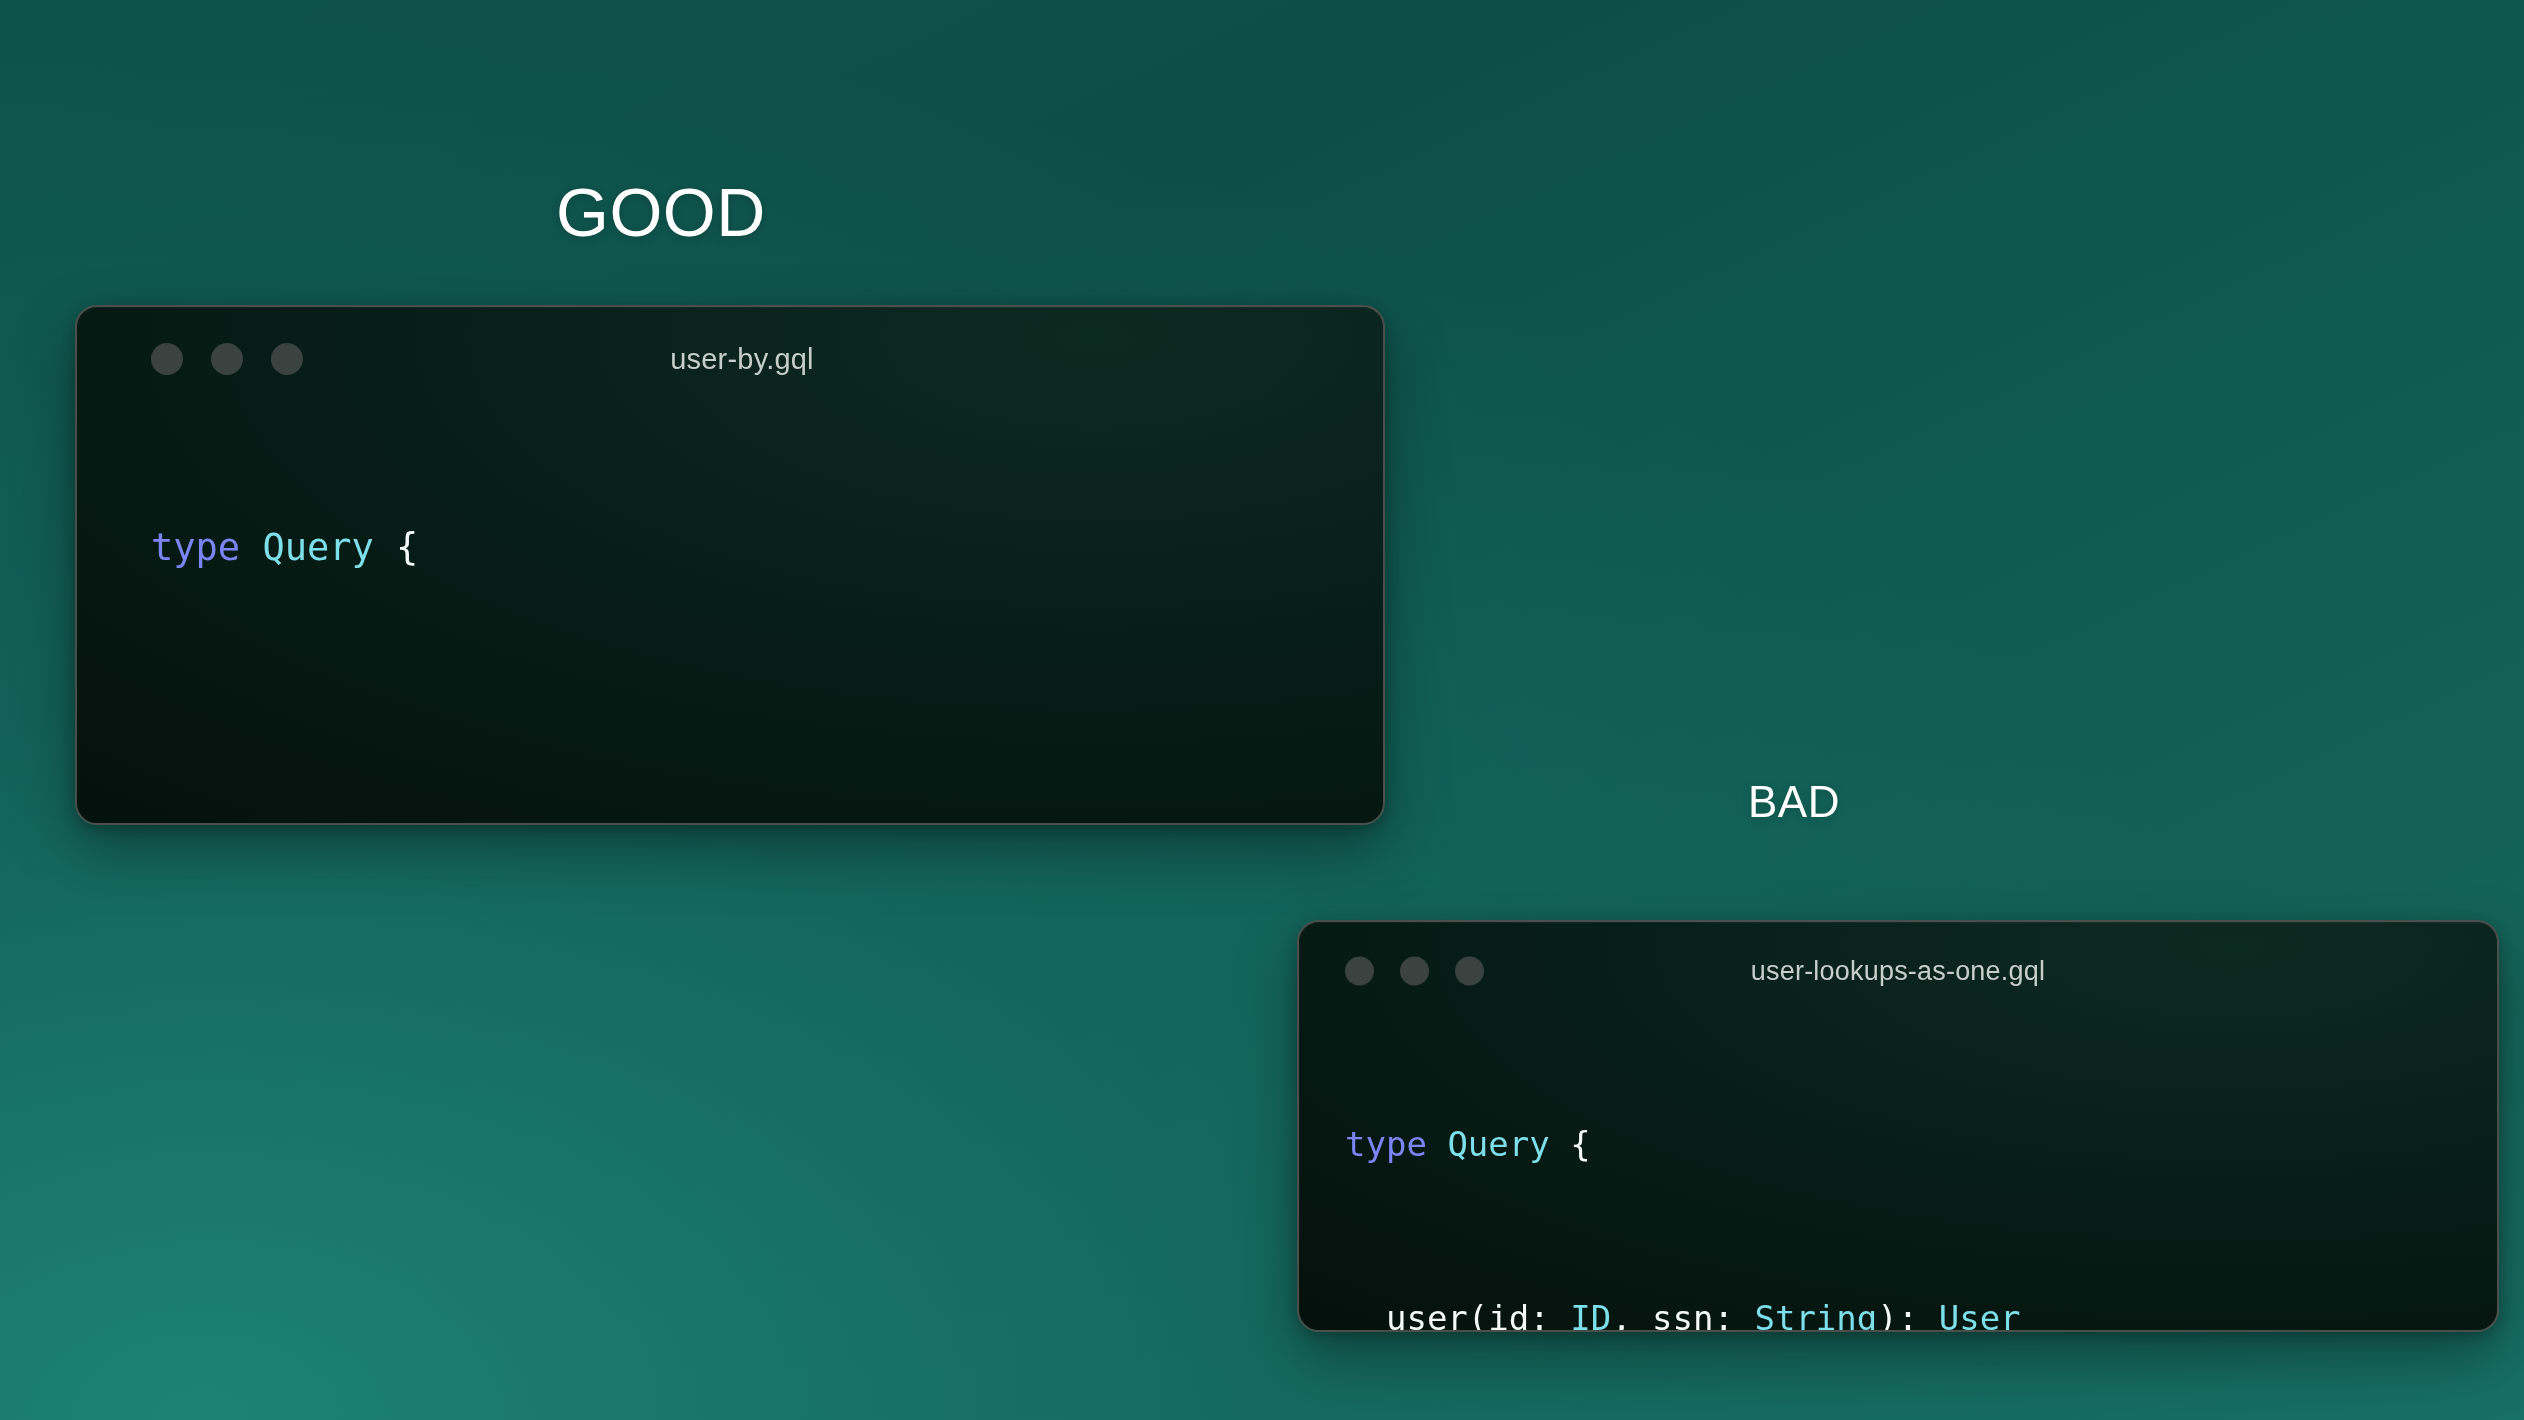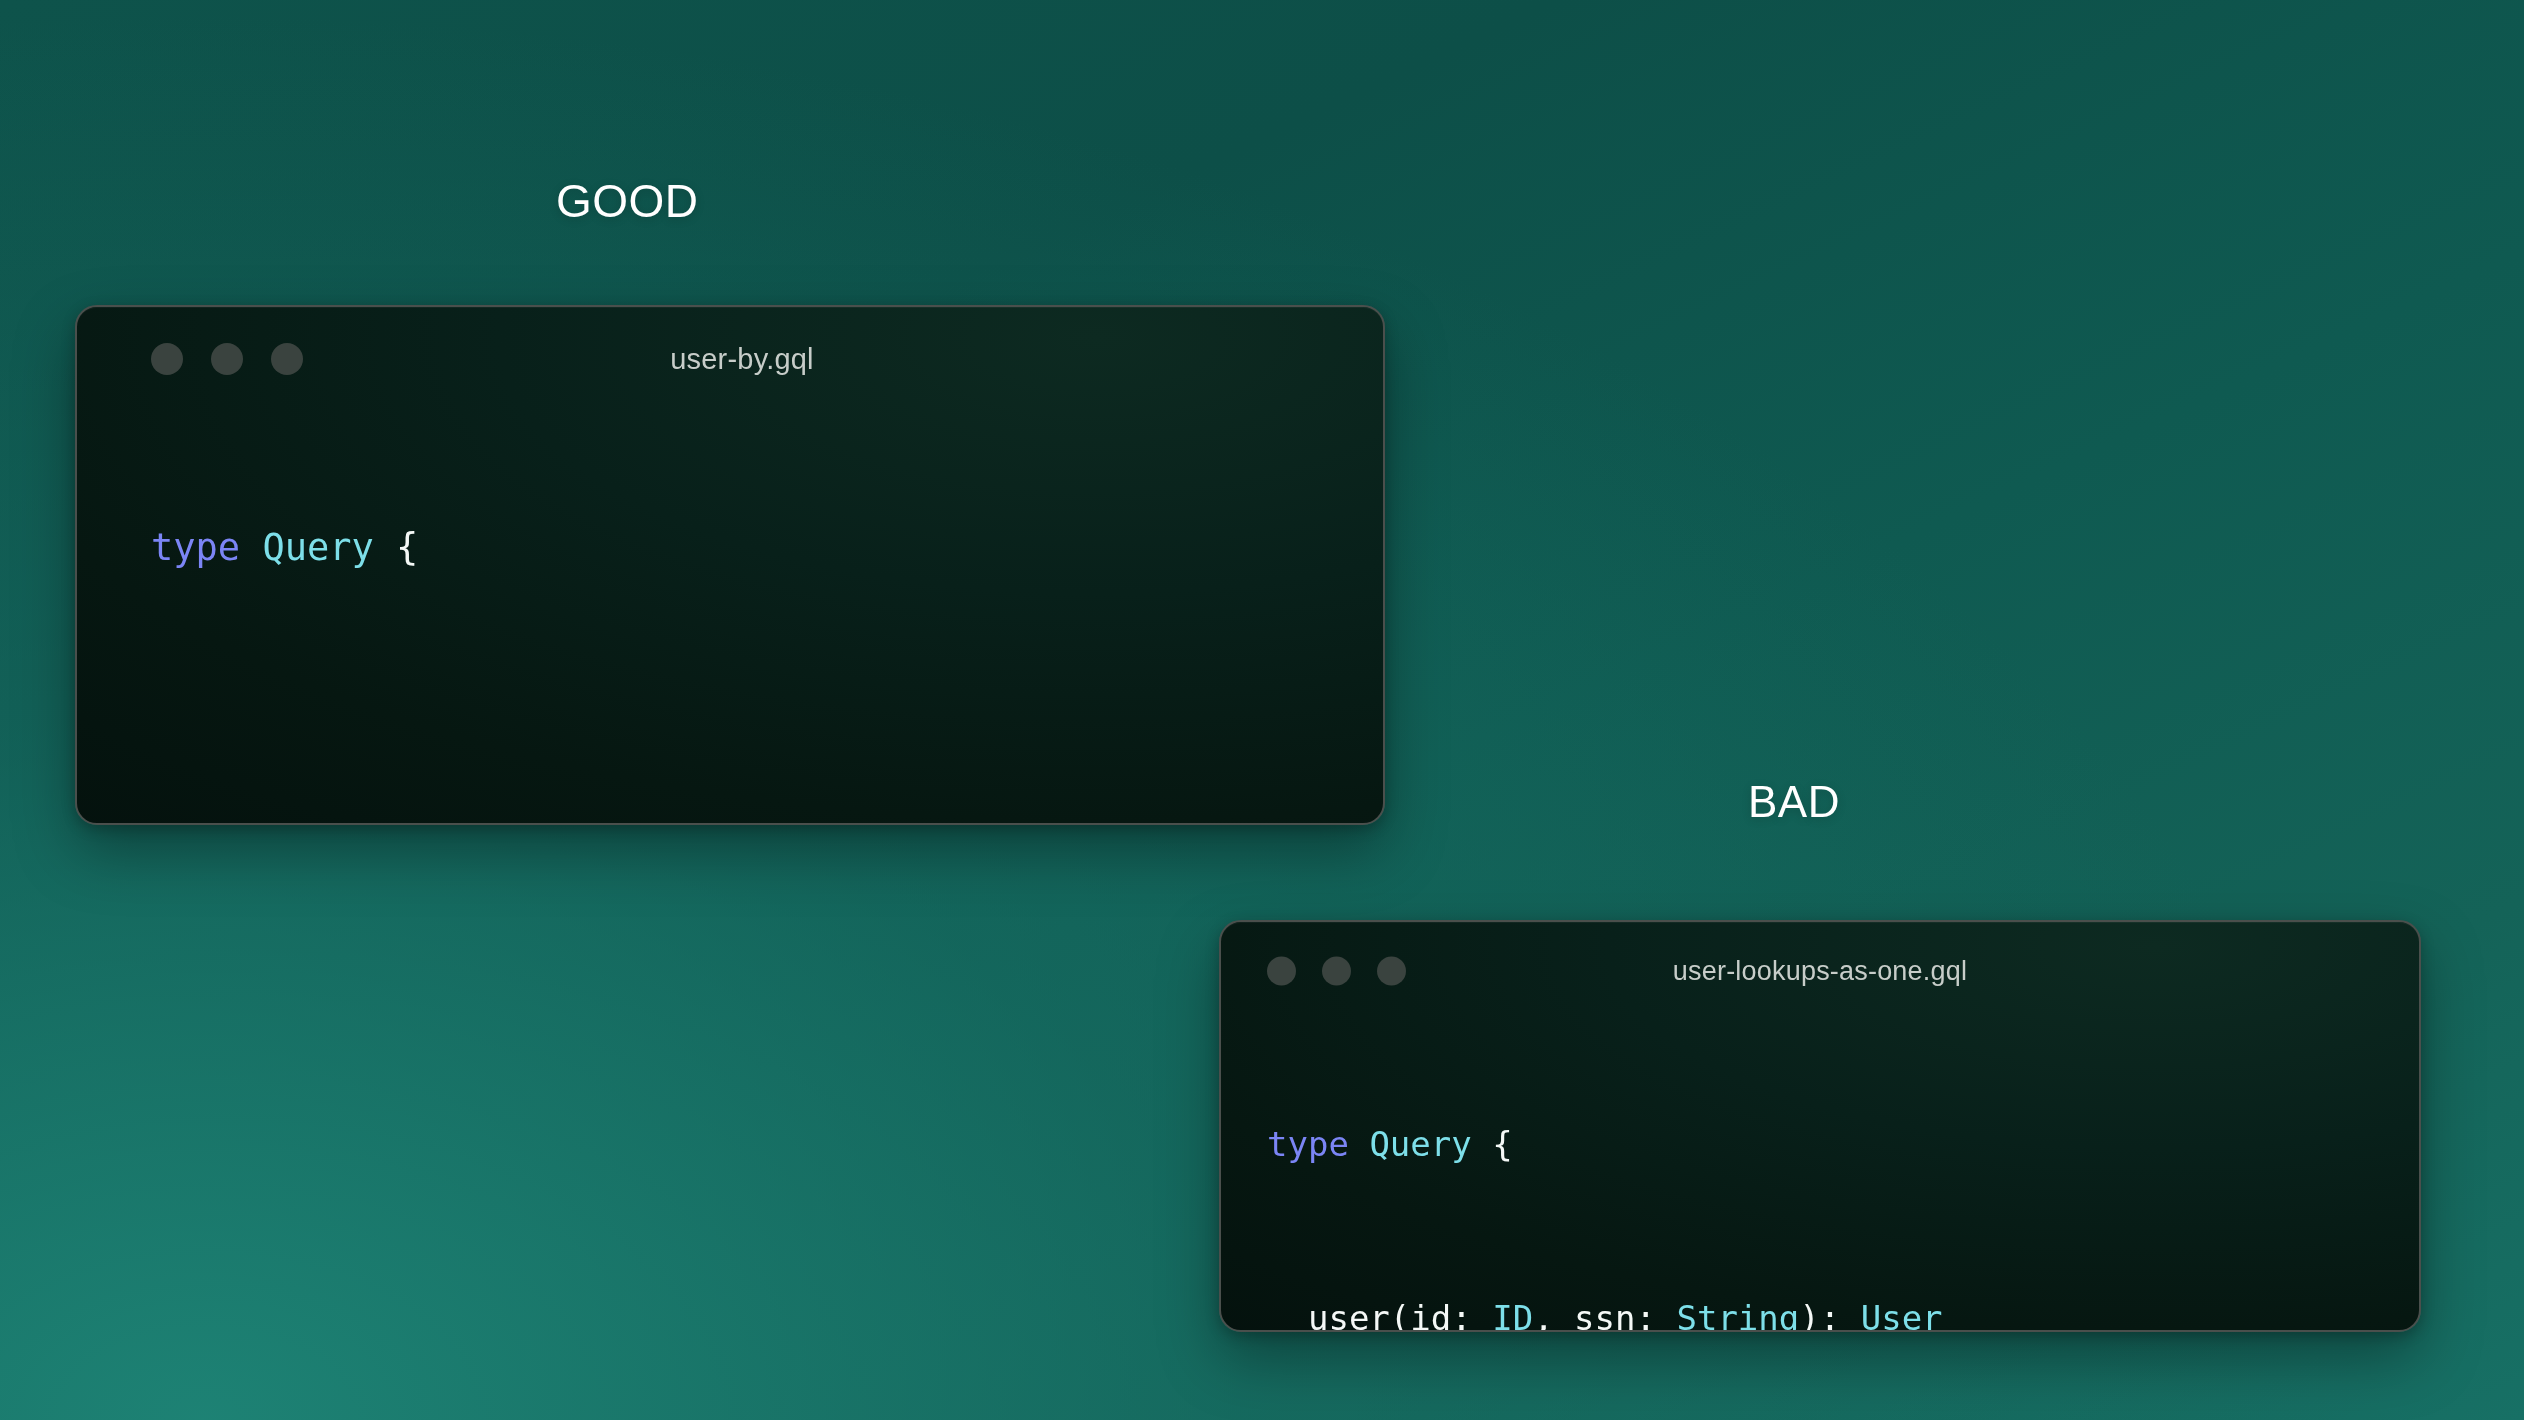--- a/index.html
+++ b/index.html
@@ -30,21 +30,21 @@
     color: #ffffff;
     font-weight: 300;
     letter-spacing: 0.5px;
     line-height: 1;
     white-space: nowrap;
     text-shadow: 0 2px 10px rgba(0,0,0,0.18);
   }
   #label-good {
     left: 556px;
     top: 178px;
-    font-size: 46px;
+    font-size: 68px;
   }
   #label-bad {
     left: 1748px;
     top: 780px;
     font-size: 44px;
   }
 
   
   .code-window {
     position: absolute;
@@ -60,21 +60,21 @@
     overflow: hidden;
   }
   #window-good {
     left: 75px;
     top: 305px;
     width: 1310px;
     height: 520px;
     padding-left: 24px;
   }
   #window-bad {
-    left: 1219px;
+    left: 1297px;
     top: 920px;
     width: 1202px;
     height: 412px;
   }
 
   .titlebar {
     position: relative;
     height: 104px;
   }
   #window-bad .titlebar {

